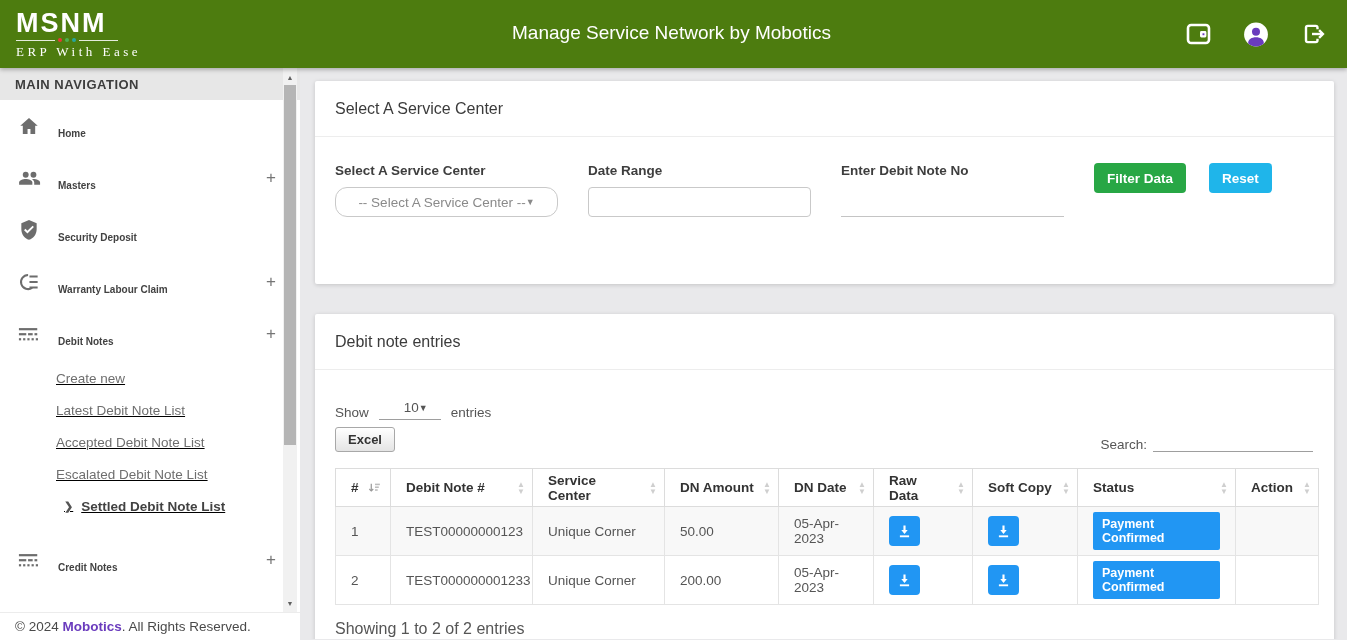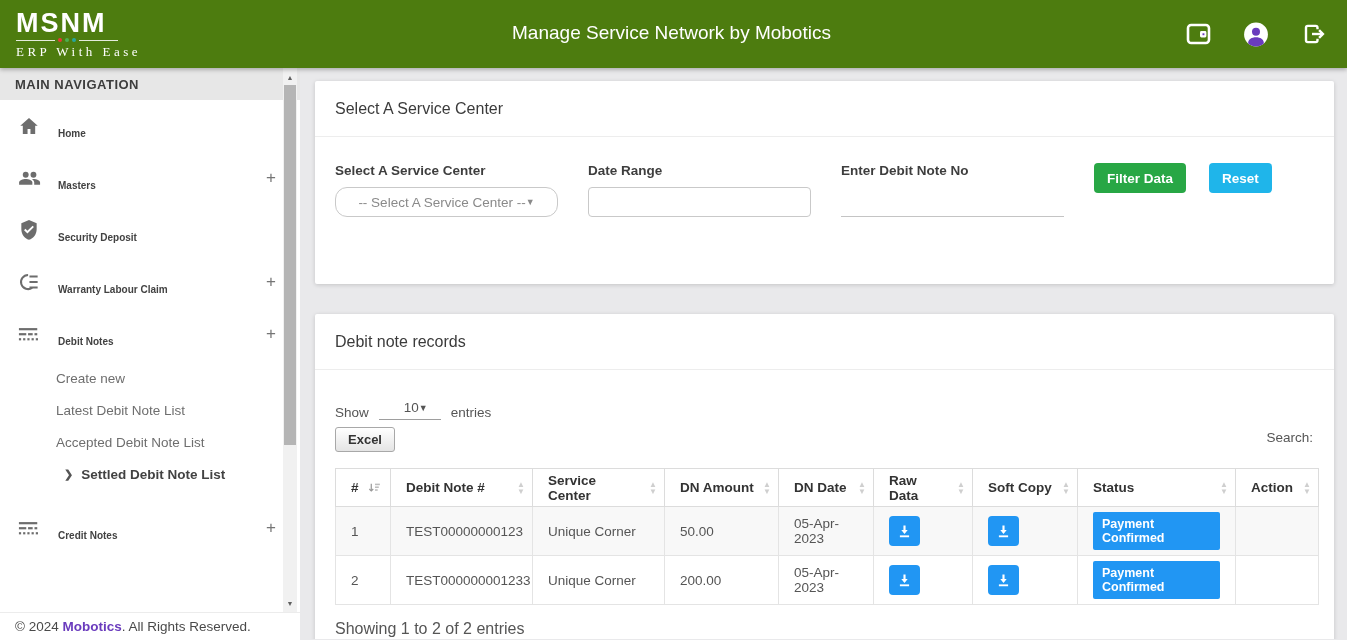--- a/index.html
+++ b/index.html
@@ -22,21 +22,21 @@
   .hicon { width:26px; height:26px; display:flex; align-items:center; justify-content:center; cursor:pointer; }
 
   
   .sidebar { position:absolute; top:68px; left:0; width:300px; height:544px; background:#fff; z-index:20; }
   .nav-header { height:32px; background:#e7e7e7; color:#3d3d3d; font-size:13px; font-weight:bold;
     letter-spacing:.5px; display:flex; align-items:center; padding-left:15px; }
   .nav-item { height:52px; display:flex; align-items:center; padding:0 24px 0 17px; cursor:pointer; }
   .nav-item .nicon { width:24px; display:flex; justify-content:center; margin-right:17px; }
   .nav-item .nlabel { font-size:10px; font-weight:bold; color:#424242;margin-top:15px; }
   .nav-item .plus { margin-left:auto; color:#757575; font-size:17px; font-weight:normal; }
-  .submenu { padding:2px 0; }
+  .submenu { padding:2px 0;text-decoration:underline; }
   .submenu-item { height:32px; display:flex; align-items:center; padding-left:56px; font-size:13.5px;
     color:#6e6e6e; cursor:pointer; }
   .submenu-item.active { color:#424242; font-weight:bold; padding-left:64px; }
   .submenu-item.active .chev { color:#555; font-size:11px; margin-right:8px; }
   .gap-top { margin-top:10px; }
 
   
   .sb-track { position:absolute; top:0; right:3px; width:14px; height:544px; background:#f1f1f1; }
   .sb-arrow { position:absolute; left:0; width:14px; height:14px; display:flex; align-items:center;
     justify-content:center; font-size:7px; color:#606060; cursor:pointer; }
@@ -78,21 +78,21 @@
   
   .show-group { position:absolute; left:20px; top:84px; display:flex; align-items:flex-end; gap:10px;
     font-size:13.5px; color:#555; }
   .mini-select { width:62px; border-bottom:1px solid #9e9e9e; display:flex; align-items:center;
     justify-content:center; padding:2px 2px 4px 14px; cursor:pointer; color:#555; }
   .mini-select .caret { color:#555; }
   .excel-btn { position:absolute; left:20px; top:113px; height:25px; padding:3px 12px; font-size:13px; color:#333;
     background:linear-gradient(#ffffff,#e4e4e4); border:1px solid #a8a8a8; border-radius:3px; cursor:pointer;
     font-family:"Liberation Sans", sans-serif;font-weight:bold; }
   .search-group { position:absolute; top:116px; right:21px; display:flex; align-items:flex-end; gap:6px;
-    font-size:13.5px; color:#555;flex-direction:column; }
+    font-size:13.5px; color:#555; }
   .search-input { width:160px; height:22px; border:none; border-bottom:1px solid #9e9e9e; outline:none;
     background:transparent; font-size:13.5px; color:#444; }
 
   
   .dt { position:absolute; left:20px; top:154px; width:983px; border-collapse:collapse; table-layout:fixed;
     font-size:13.5px; }
   .dt th, .dt td { border:1px solid #e4e4e4; text-align:left; vertical-align:middle; }
   .dt th { height:38px; color:#333; font-weight:bold; padding:0 24px 0 15px; position:relative;
     border-color:#dcdcdc; cursor:pointer; background:#fff; }
   .dt td { height:49px; color:#555; padding:0 15px; }
@@ -219,20 +219,23 @@
 
     <div class="submenu">
       <div class="submenu-item">
         <span>Create new</span>
       </div>
       <div class="submenu-item">
         <span>Latest Debit Note List</span>
       </div>
       <div class="submenu-item">
         <span>Accepted Debit Note List</span>
+      </div>
+      <div class="submenu-item">
+        <span>Escalated Debit Note List</span>
       </div>
       <div class="submenu-item active">
         <span class="chev">❯</span>
         <span>Settled Debit Note List</span>
       </div>
     </div>
 
     <div class="nav-item gap-top">
       <span class="nicon">
         <svg width="22" height="17" viewBox="0 0 24 18">
@@ -281,21 +284,21 @@
           <input class="underline-input" type="text" style="">
         </div>
         <div class="btn-row">
           <button class="btn btn-filter">Filter Data</button>
           <button class="btn btn-reset">Reset</button>
         </div>
       </div>
     </div>
 
     <div class="card card2">
-      <div class="card-title">Debit note records</div>
+      <div class="card-title">Debit note entries</div>
 
       <div class="show-group">
         <span>Show</span>
         <div class="mini-select">
           <span>10</span>
           <span class="caret">▼</span>
         </div>
         <span>entries</span>
       </div>
 

